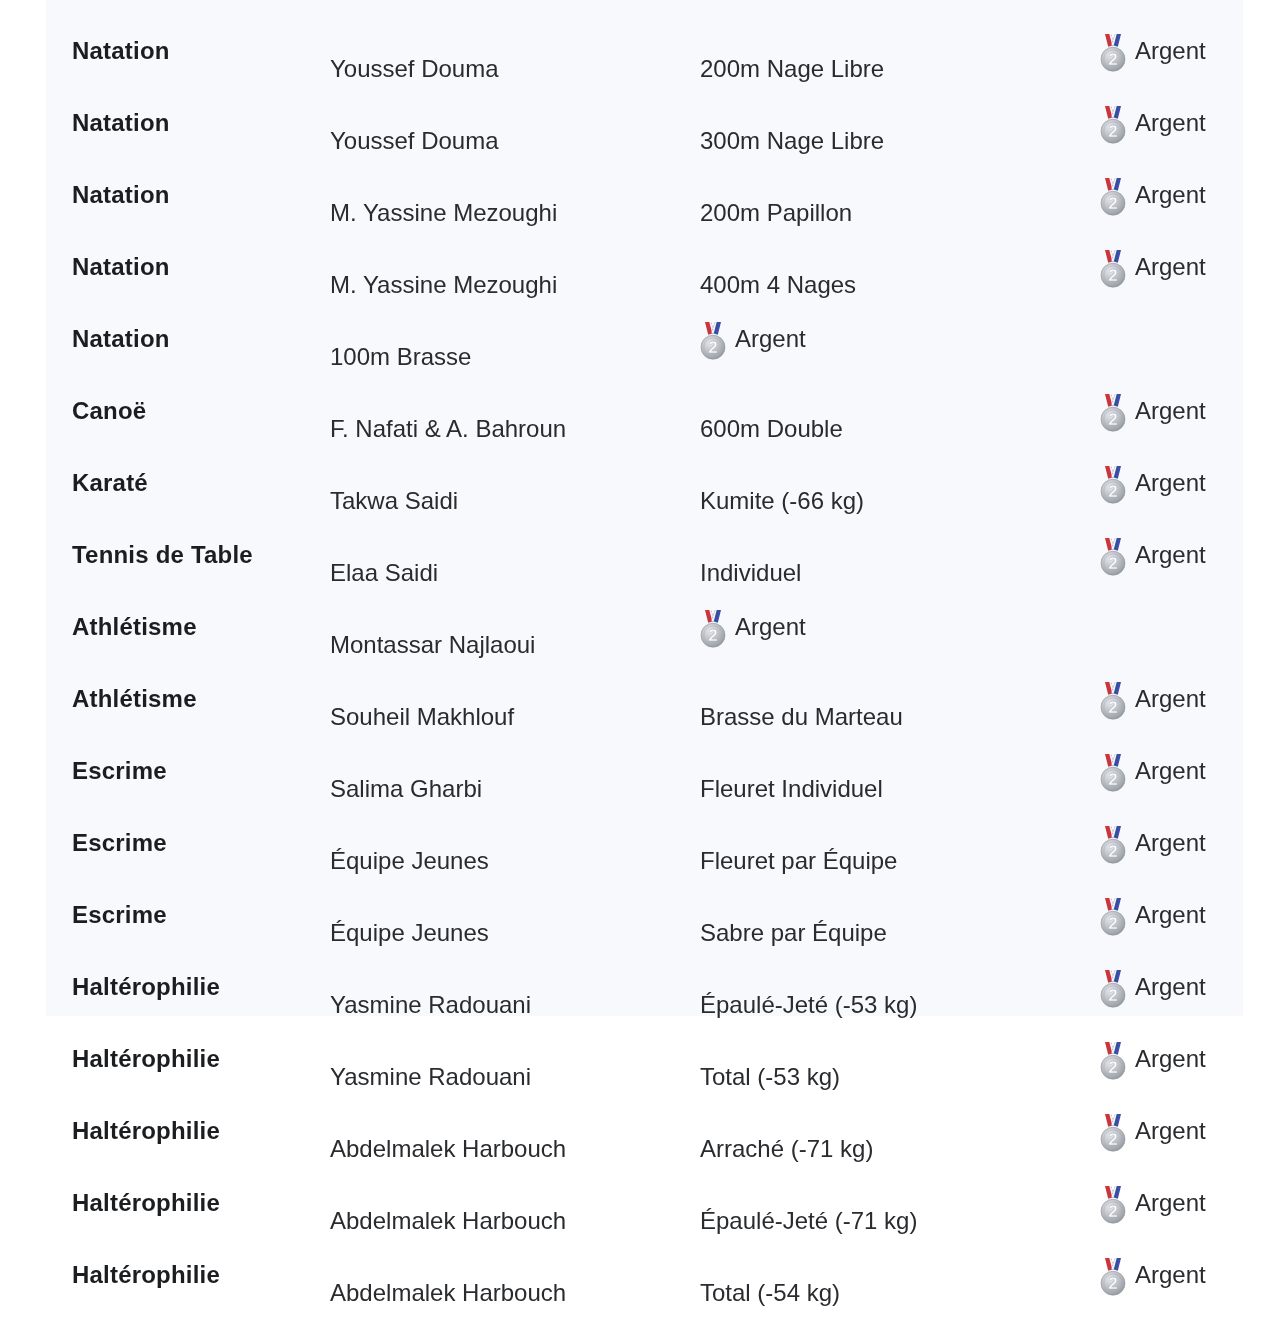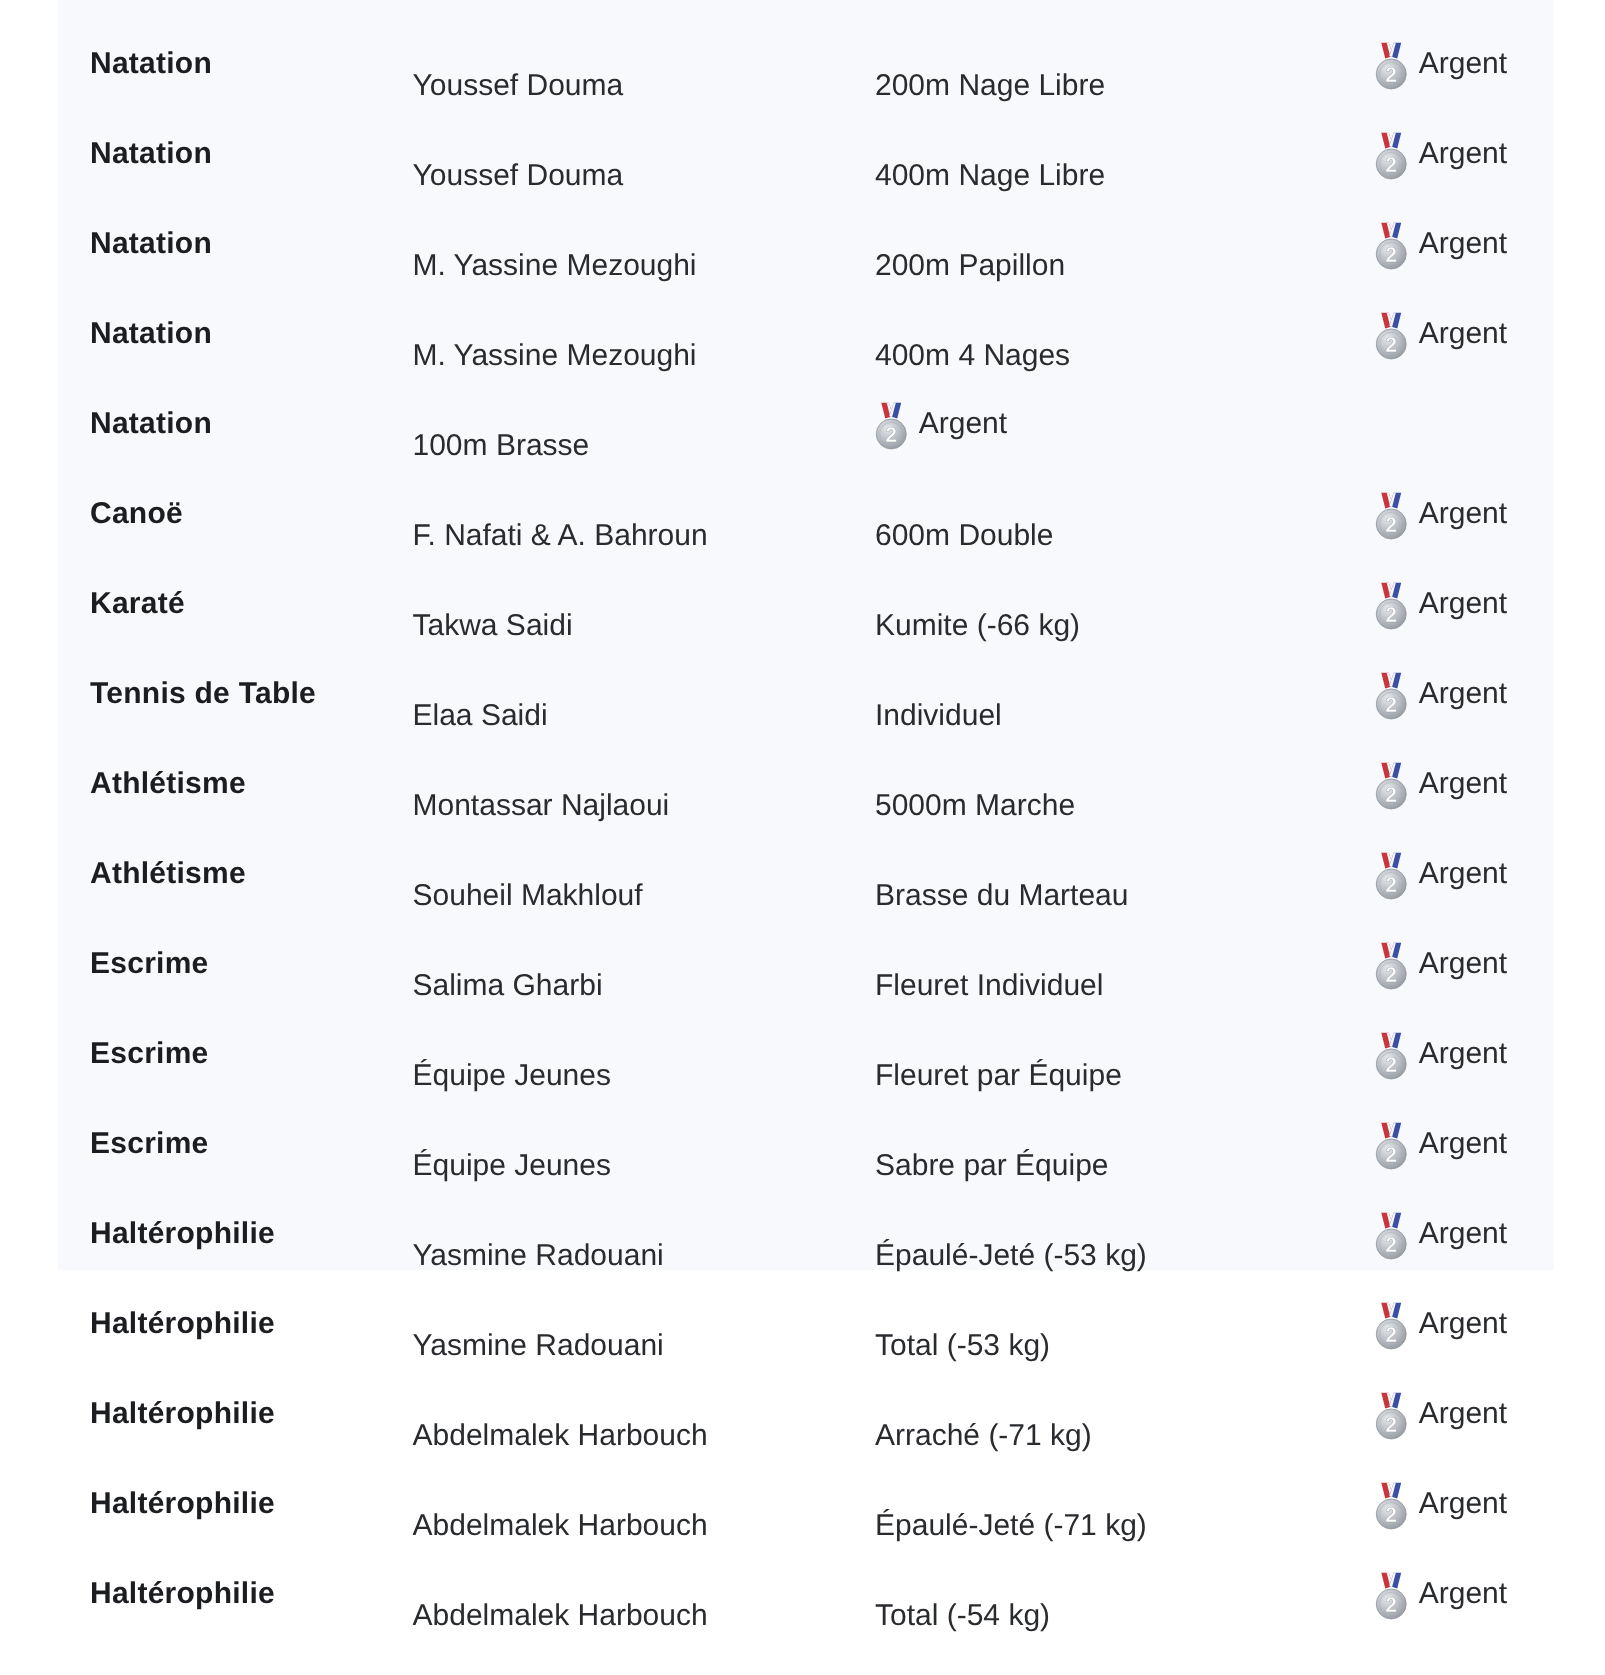--- a/index.html
+++ b/index.html
@@ -92,21 +92,21 @@
           <text x="13" y="31.4" text-anchor="middle" font-size="17" font-weight="bold" font-family="Liberation Sans, sans-serif" fill="#ffffff" stroke="#9a9ea5" stroke-width="0.3">2</text>
         </svg>
       </span>
       <span class="medal-label">Argent</span>
     </div>
   </div>
 
   <div class="row">
     <div class="cell sport">Natation</div>
     <div class="cell athlete">Youssef Douma</div>
-    <div class="cell event">400m Nage Libre</div>
+    <div class="cell event">300m Nage Libre</div>
     <div class="cell medal">
       <span class="medal-icon">
         <svg viewBox="0 0 26 38" width="26" height="38">
           <polygon points="5,0 11,0 14.6,10.8 8.2,12.8" fill="#c9353a"></polygon>
           <polygon points="9.3,0 11,0 14.6,10.8 12.3,11.5" fill="#f4f5f8"></polygon>
           <polygon points="21,0 15,0 11.4,10.8 17.8,12.8" fill="#3a4ea3"></polygon>
           <polygon points="16.7,0 15,0 11.4,10.8 13.7,11.5" fill="#f4f5f8"></polygon>
           <circle cx="13" cy="25.2" r="12" fill="url(#medalGrad)" stroke="#8f939a" stroke-width="0.6"></circle>
           <circle cx="13" cy="25.2" r="9.3" fill="none" stroke="#a6aab1" stroke-width="0.7" opacity="0.55"></circle>
           <text x="13" y="31.4" text-anchor="middle" font-size="17" font-weight="bold" font-family="Liberation Sans, sans-serif" fill="#ffffff" stroke="#9a9ea5" stroke-width="0.3">2</text>
@@ -231,21 +231,20 @@
           <text x="13" y="31.4" text-anchor="middle" font-size="17" font-weight="bold" font-family="Liberation Sans, sans-serif" fill="#ffffff" stroke="#9a9ea5" stroke-width="0.3">2</text>
         </svg>
       </span>
       <span class="medal-label">Argent</span>
     </div>
   </div>
 
   <div class="row">
     <div class="cell sport">Athlétisme</div>
     <div class="cell athlete">Montassar Najlaoui</div>
-    <div class="cell event">5000m Marche</div>
     <div class="cell medal">
       <span class="medal-icon">
         <svg viewBox="0 0 26 38" width="26" height="38">
           <polygon points="5,0 11,0 14.6,10.8 8.2,12.8" fill="#c9353a"></polygon>
           <polygon points="9.3,0 11,0 14.6,10.8 12.3,11.5" fill="#f4f5f8"></polygon>
           <polygon points="21,0 15,0 11.4,10.8 17.8,12.8" fill="#3a4ea3"></polygon>
           <polygon points="16.7,0 15,0 11.4,10.8 13.7,11.5" fill="#f4f5f8"></polygon>
           <circle cx="13" cy="25.2" r="12" fill="url(#medalGrad)" stroke="#8f939a" stroke-width="0.6"></circle>
           <circle cx="13" cy="25.2" r="9.3" fill="none" stroke="#a6aab1" stroke-width="0.7" opacity="0.55"></circle>
           <text x="13" y="31.4" text-anchor="middle" font-size="17" font-weight="bold" font-family="Liberation Sans, sans-serif" fill="#ffffff" stroke="#9a9ea5" stroke-width="0.3">2</text>

